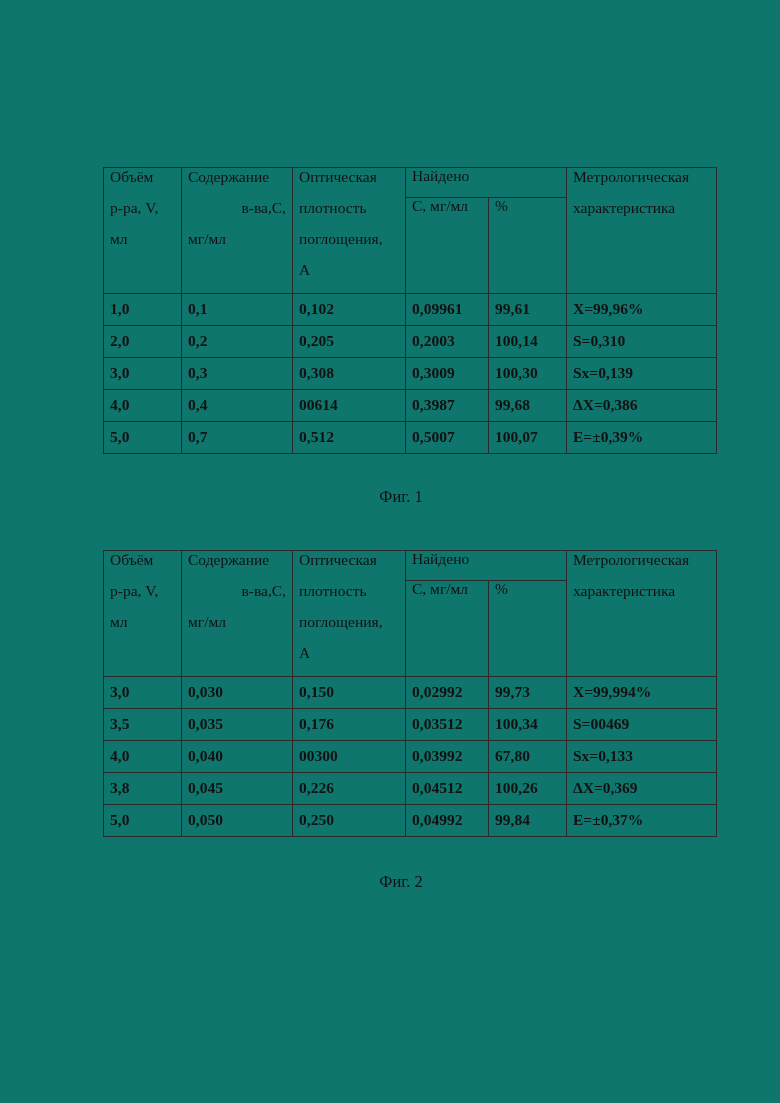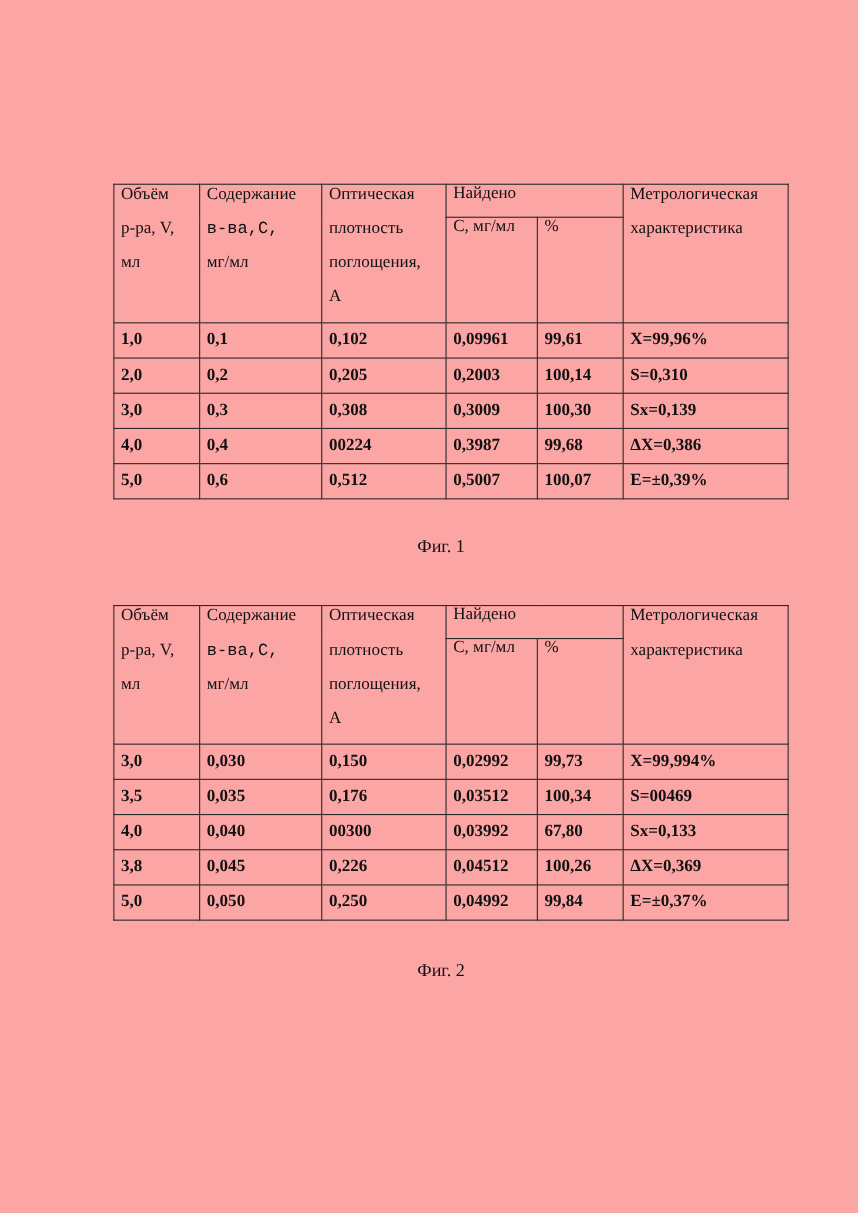--- a/index.html
+++ b/index.html
@@ -12,21 +12,21 @@
       height: 1103px;
       position: relative;
       overflow: hidden;
       font-family: "Liberation Serif", "DejaVu Serif", serif;
       color: #111111;
     }
     .page {
       position: absolute;
       left: 0; top: 0;
       width: 780px; height: 1103px;
-      background: #fca5a5;
+      background: #0f766e;
     }
     table.data-table {
       position: absolute;
       left: 103px;
       border-collapse: collapse;
       table-layout: fixed;
       font-size: 15.5px;
       line-height: 1;
     }
     table.data-table td {
@@ -44,22 +44,21 @@
     col.c4 { width: 83px; }
     col.c5 { width: 78px; }
     col.c6 { width: 150px; }
 
     td.h-top { height: 30px; padding-top: 5px; box-sizing: border-box; }
     td.h-sub { height: 96px; padding-top: 8px; box-sizing: border-box; margin-top: 15px; }
     td.h-tall { padding-top: 5px; }
     .hline { display: block; height: 31px; line-height: 18px; }
     .hline.just {
       display: flex;
-      justify-content: flex-start;
-      font-family: Liberation Mono, monospace;
+      justify-content: flex-end;
     }
     tr.data-row td {
       height: 32px;
       box-sizing: border-box;
       padding-top: 7px;
       font-weight: bold;
     }
     .caption {
       position: absolute;
       width: 780px;
@@ -135,28 +134,28 @@
       <td>3,0</td>
       <td>0,3</td>
       <td>0,308</td>
       <td>0,3009</td>
       <td>100,30</td>
       <td>Sx=0,139</td>
     </tr>
     <tr class="data-row">
       <td>4,0</td>
       <td>0,4</td>
-      <td>00224</td>
+      <td>00614</td>
       <td>0,3987</td>
       <td>99,68</td>
       <td>ΔX=0,386</td>
     </tr>
     <tr class="data-row">
       <td>5,0</td>
-      <td>0,6</td>
+      <td>0,7</td>
       <td>0,512</td>
       <td>0,5007</td>
       <td>100,07</td>
       <td>E=±0,39%</td>
     </tr>
   </tbody>
     </table>
 
   <div class="caption" id="caption1">Фиг. 1</div>
 

